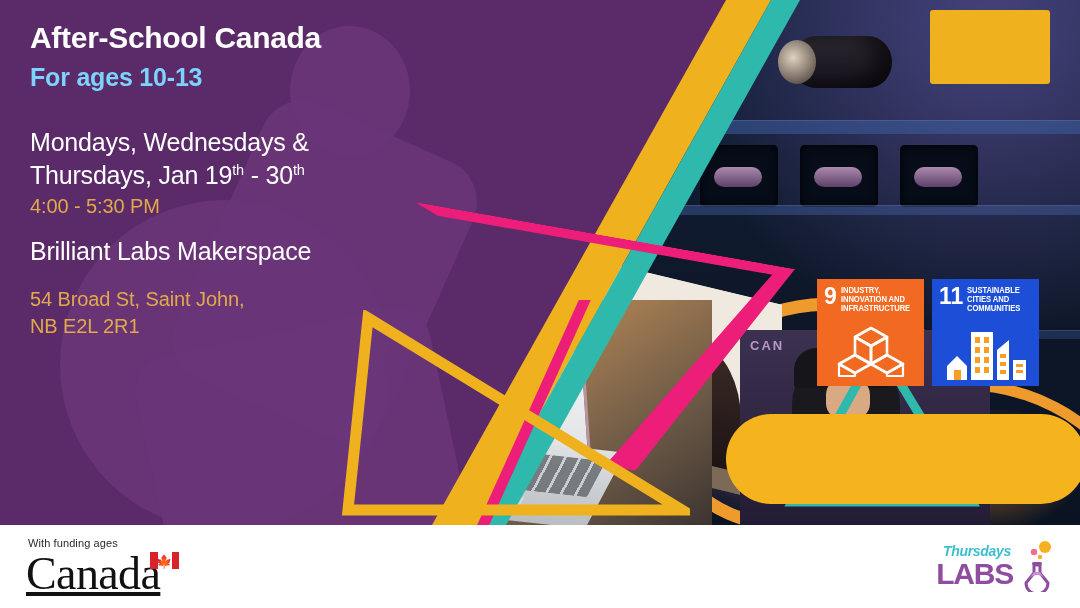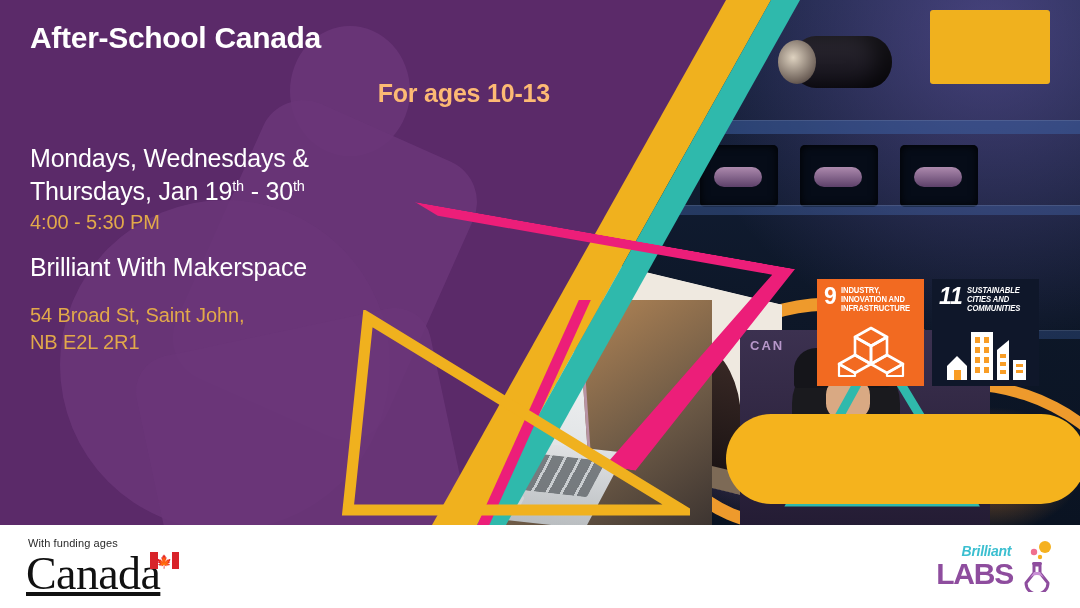--- a/index.html
+++ b/index.html
@@ -215,21 +215,21 @@
     background: #f5b31d; border-radius: 45px;
   }
 
   
   .sdg-row { position: absolute; left: 817px; top: 279px; display: flex; gap: 8px; }
   .sdg {
     width: 107px; height: 107px; position: relative;
     color: #fff; padding: 7px 7px 0 7px;
   }
   .sdg.sdg9  { background: #f26a21; }
-  .sdg.sdg11 { background: #0f172a; font-style: italic; }
+  .sdg.sdg11 { background: #1d4ed8; }
   .sdg-head { display: flex; align-items: flex-start; gap: 4px; }
   .sdg-num {
     font-size: 23px; font-weight: 700; line-height: .88;
     font-family: "Liberation Sans", sans-serif;
   }
   .sdg-title {
     font-size: 8.3px; line-height: 1.08; font-weight: 700;
     letter-spacing: -.1px; text-transform: uppercase;
     font-family: "Liberation Sans Narrow", "Liberation Sans", sans-serif;
     transform: scaleX(.92); transform-origin: left top;
@@ -248,24 +248,23 @@
     margin-top: 12px;
     font-size: 44px; font-weight: 700; color: #f5b11f;
     letter-spacing: -.6px; line-height: 1;
   }
   .head2 {
     margin-top: 3px;
     font-size: 60px; font-weight: 700; color: #f5b11f;
     letter-spacing: -1.4px; line-height: 1;
   }
   .ages {
-    margin-top: 24px;
-    font-size: 25px; font-weight: 700; color: #fdba74;
+    margin-top: 8px;
+    font-size: 25px; font-weight: 700; color: #7dd3fc;
     letter-spacing: -.2px;
-    text-align: right;
   }
   .dates {
     margin-top: 34px;
     font-size: 25px; color: #ffffff; line-height: 1.3;
     letter-spacing: -.2px;
   }
   .dates sup { font-size: .58em; vertical-align: super; }
   .time {
     margin-top: 4px;
     font-size: 20px; color: #e2a94a; letter-spacing: -.1px;
@@ -468,21 +467,21 @@
     <div class="text-col">
       <div class="kicker">After-School Canada</div>
       <div class="ages">For ages 10-13</div>
 
       <div class="dates">
         <span>Mondays, Wednesdays &amp;</span><br>
         <span>Thursdays, Jan 19</span><sup>th</sup><span> - 30</span><sup>th</sup>
       </div>
 
       <div class="time">4:00 - 5:30 PM</div>
-      <div class="venue">Brilliant With Makerspace</div>
+      <div class="venue">Brilliant Labs Makerspace</div>
       <div class="addr">
         <span>54 Broad St, Saint John,</span><br>
         <span>NB E2L 2R1</span>
       </div>
     </div>
 
   </div>
 
   <div id="footer">
 
@@ -491,21 +490,21 @@
     <div class="canada-flag">
       <div class="cf-bar"></div>
       <div class="cf-mid">
         <span class="cf-leaf">🍁</span>
       </div>
       <div class="cf-bar"></div>
     </div>
 
     <div class="bl-logo">
       <div class="bl-left">
-        <span class="bl-brilliant">Brilliant</span>
+        <span class="bl-brilliant">Thursdays</span>
         <span class="bl-labs">LABS</span>
       </div>
       <div class="bl-flask">
         <svg width="40" height="52" viewBox="0 0 40 52" aria-hidden="true">
           <circle cx="27" cy="7" r="6" fill="#f5b11f"></circle>
           <circle cx="16" cy="12" r="3.2" fill="#f06f8f"></circle>
           <circle cx="22" cy="17" r="2.2" fill="#f5b11f"></circle>
           <rect x="14" y="22" width="10" height="3" rx="1.5" fill="#8e4d9e"></rect>
           <path d="M16 25 L16 33 L8 43 a11 11 0 1 0 22 0 L22 33 L22 25 Z" fill="none" stroke="#8e4d9e" stroke-width="3" stroke-linejoin="round"></path>
           <path d="M16 32 L22 32 L27 39 a10 10 0 0 0 -16 0 Z" fill="#c88fd4"></path>

